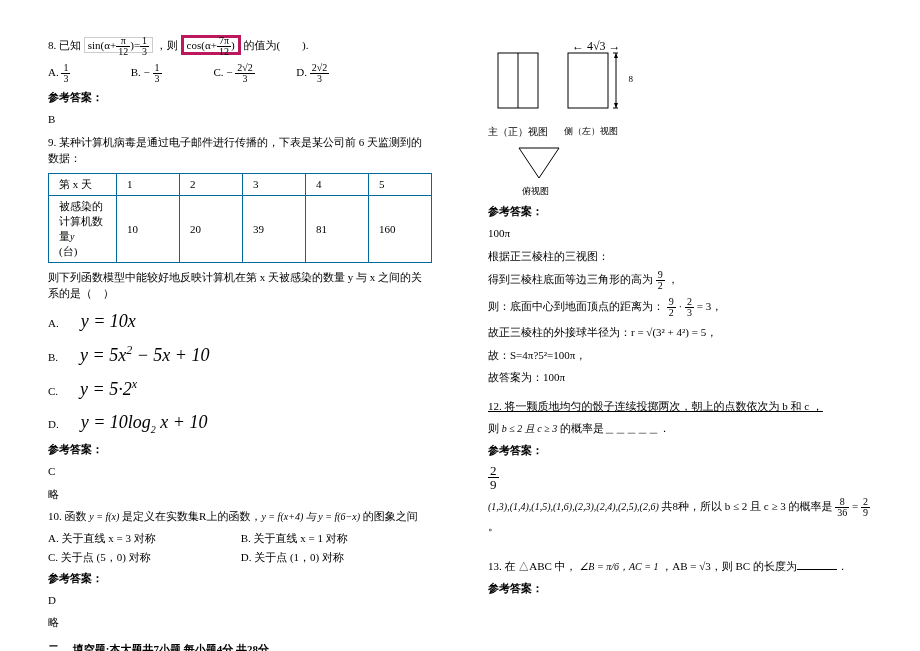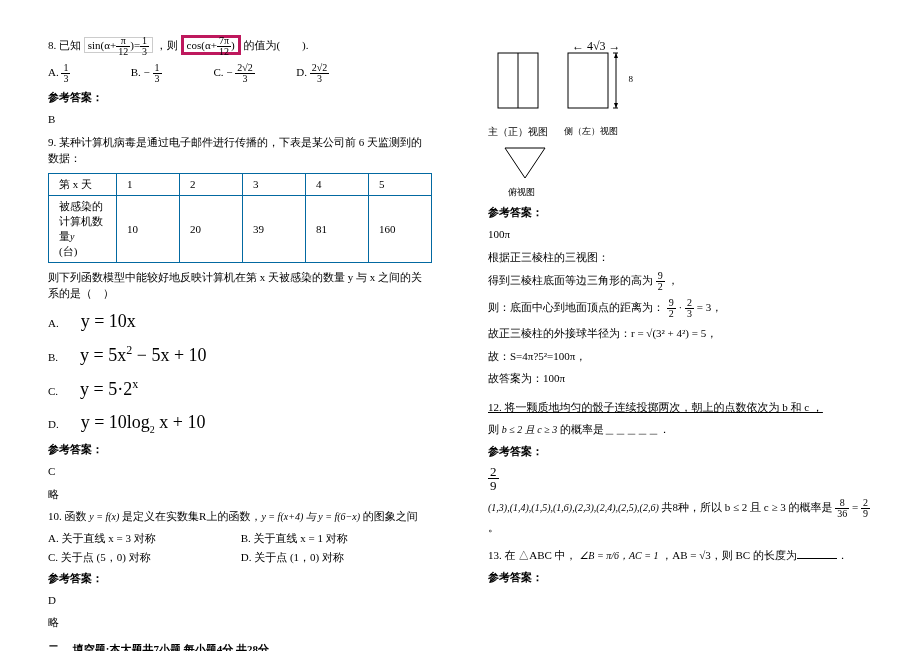--- a/index.html
+++ b/index.html
@@ -34,21 +34,21 @@
       margin: 5px 0;
       font-size: 11px;
     }
     table.data td, table.data th {
       border: 1px solid #0369a1;
       padding: 3px 10px;
       min-width: 42px;
       text-align: left;
       font-weight: normal;
     }
-    .big-eq { font-size: 18px; font-family: "Times New Roman", serif; margin: 6px 0 6px 22px; }
+    .big-eq { font-size: 18px; font-family: "Times New Roman", serif; font-style: italic; margin: 6px 0 6px 22px; }
     .opt-row { margin: 4px 0; }
     .frac {
       display: inline-flex;
       flex-direction: column;
       text-align: center;
       vertical-align: middle;
       font-family: "Times New Roman", serif;
       font-size: 10px;
       line-height: 1;
     }
@@ -183,21 +183,21 @@
           <rect x="10" y="5" width="40" height="55" fill="none" stroke="#000"></rect>
           <line x1="55" y1="5" x2="60" y2="5" stroke="#000"></line>
           <line x1="55" y1="60" x2="60" y2="60" stroke="#000"></line>
           <line x1="58" y1="5" x2="58" y2="60" stroke="#000"></line>
           <polygon points="58,5 56,10 60,10" fill="#000"></polygon>
           <polygon points="58,60 56,55 60,55" fill="#000"></polygon>
         </svg>
         <div style="text-align:center;font-size:9px;">侧（左）视图</div>
       </div>
     </div>
-    <div style="margin-left:12px;margin-top:4px;font-family:Liberation Mono, monospace;">
+    <div style="margin-left:26px;margin-top:4px;">
       <svg width="50" height="40">
         <polygon points="5,5 45,5 25,35" fill="none" stroke="#000"></polygon>
       </svg>
       <div style="font-size:9px;margin-left:8px;">俯视图</div>
     </div>
 
     <div class="answer-label">参考答案：</div>
     <div class="line">100π</div>
     <div class="line">根据正三棱柱的三视图：</div>
     <div class="line">
@@ -244,20 +244,20 @@
           <span class="den">36</span>
         </span>
       <span> = </span>
       <span class="frac">
           <span class="num">2</span>
           <span class="den">9</span>
         </span>
       <span>。</span>
     </div>
 
-    <div class="line" style="margin-top:12px;">
+    <div class="line" style="margin-top:24px;">
       <span>13. 在 △ABC 中，</span>
       <span class="small-ital">∠B = π/6，AC = 1</span>
       <span>，AB = √3，则 BC 的长度为</span><span class="gap"></span><span>．</span>
     </div>
     <div class="answer-label">参考答案：</div>
   </div>
 </div>
 
 </body></html>

